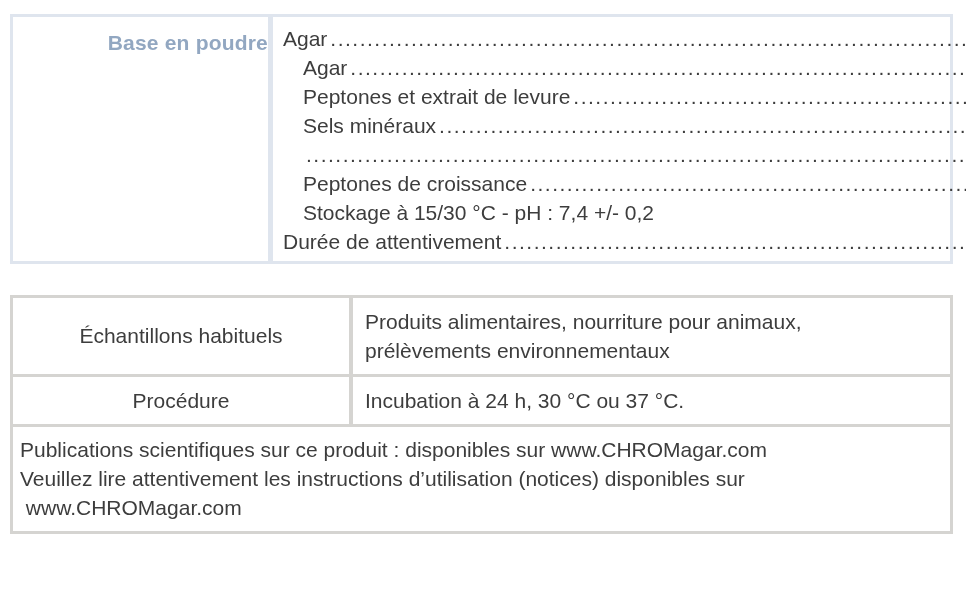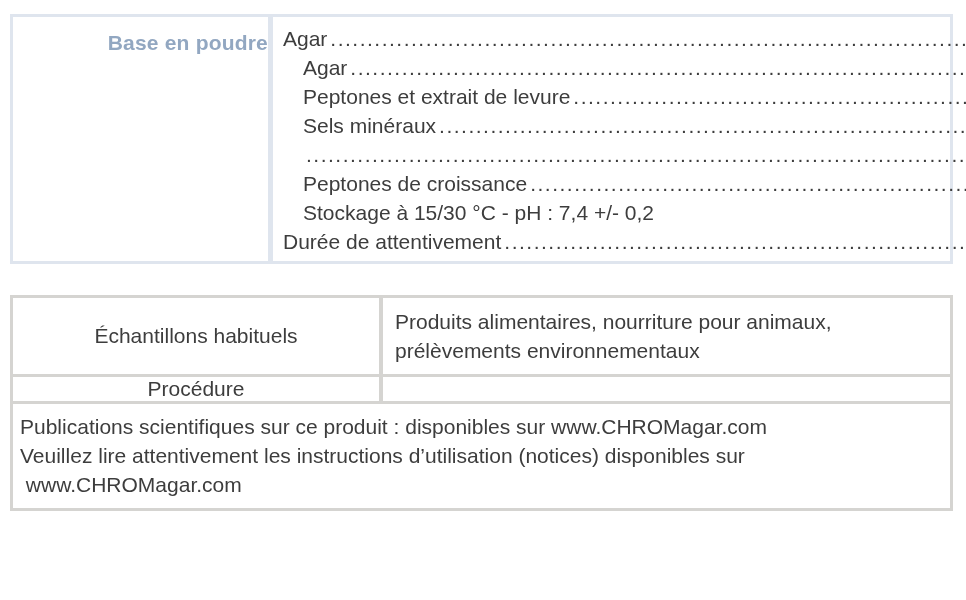--- a/index.html
+++ b/index.html
@@ -61,21 +61,21 @@
   
   .info-table {
     position: absolute;
     left: 10px; top: 295px;
     width: 943px;
     border: 3px solid #d5d4d1;
     background: #ffffff;
   }
   .info-row { display: flex; border-bottom: 3px solid #d5d4d1; }
   .info-header-cell {
-    width: 366px; flex: none;
+    width: 336px; flex: none;
     display: flex; align-items: center; justify-content: center;
     font-size: 21px;
     text-align: center;
   }
   .info-col-divider { width: 4px; flex: none; background: #d5d4d1; }
   .info-content-cell {
     flex: 1;
     padding: 9px 12px;
     font-size: 21px;
     line-height: 29px;
@@ -157,20 +157,21 @@
       <div class="text-line">prélèvements environnementaux</div>
     </div>
   </div>
 
   <div class="info-row">
     <div class="info-header-cell">
       <span>Procédure</span>
     </div>
     <div class="info-col-divider"></div>
     <div class="info-content-cell">
+      <div class="text-line">Incubation à 24 h, 30 °C ou 37 °C.</div>
     </div>
   </div>
 
   <div class="info-footer">
     <div class="text-line">Publications scientifiques sur ce produit : disponibles sur www.CHROMagar.com</div>
     <div class="text-line">Veuillez lire attentivement les instructions d’utilisation (notices) disponibles sur</div>
     <div class="text-line"> www.CHROMagar.com</div>
   </div>
 
 </div>

